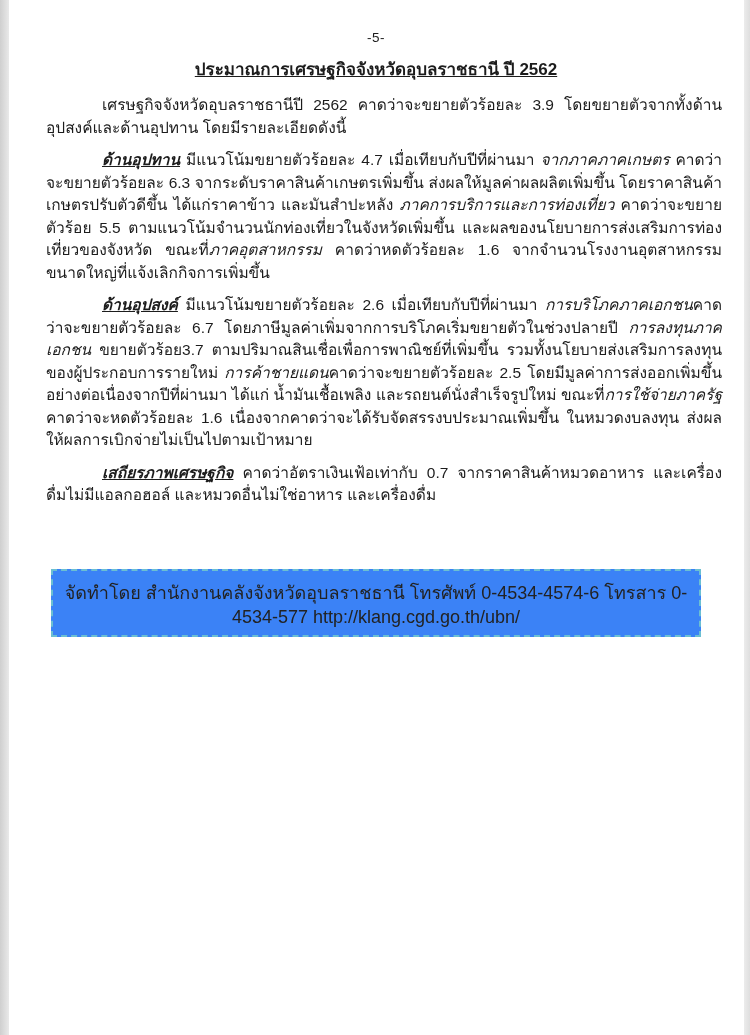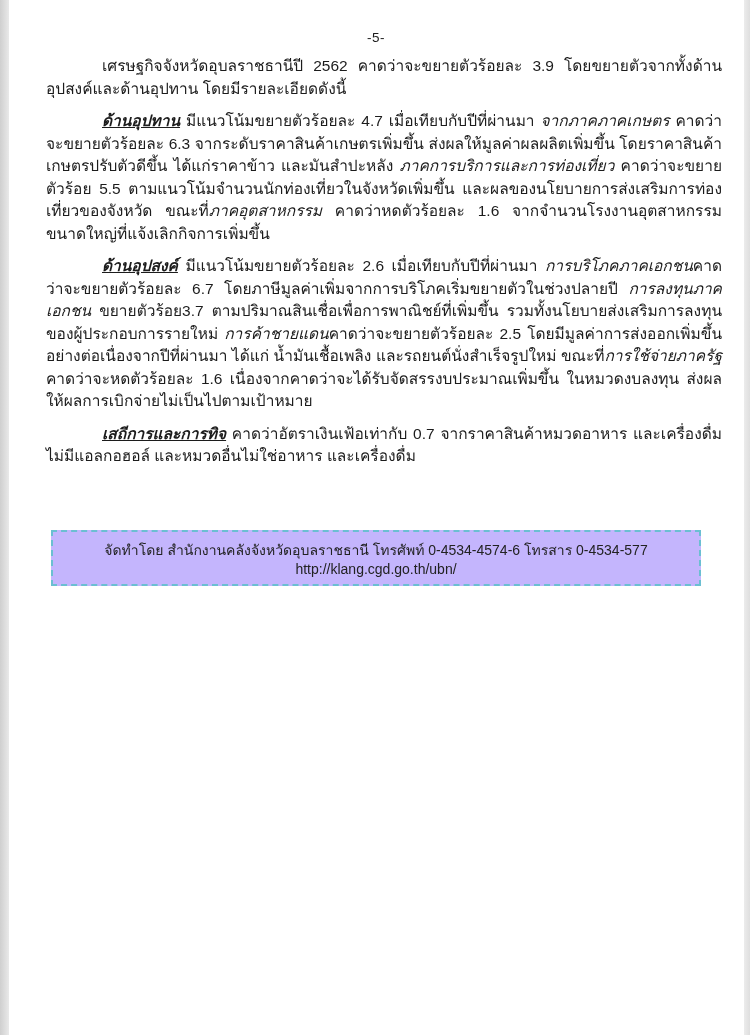--- a/index.html
+++ b/index.html
@@ -61,39 +61,40 @@
     font-weight: 600;
     text-decoration: underline;
   }
   .footer-box {
     width: 650px;
     margin: 62px auto 0 auto;
     border: 2px dashed #6bbfd2;
     padding: 7px 10px;
     box-sizing: border-box;
     text-align: center;
-    font-size: 14px;
+    font-size: 18px;
     color: #222222;
-    background: #c4b5fd;
+    background: #3b82f6;
   }
 </style>
 </head>
 <body>
 
 <div class="page">
   <div class="edge-left"></div>
   <div class="edge-right"></div>
 
   <div class="content">
     <div class="page-number">-5-</div>
+    <div class="doc-title">ประมาณการเศรษฐกิจจังหวัดอุบลราชธานี ปี 2562</div>
 
     <div>
         <p class="para"><span class="run-normal">เศรษฐกิจจังหวัดอุบลราชธานีปี 2562 คาดว่าจะขยายตัวร้อยละ 3.9 โดยขยายตัวจากทั้งด้านอุปสงค์และด้านอุปทาน โดยมีรายละเอียดดังนี้</span></p>
         <p class="para"><span class="run-lead">ด้านอุปทาน</span><span class="run-normal"> มีแนวโน้มขยายตัวร้อยละ 4.7 เมื่อเทียบกับปีที่ผ่านมา </span><span class="run-italic">จากภาคภาคเกษตร</span><span class="run-normal"> คาดว่าจะขยายตัวร้อยละ 6.3 จากระดับราคาสินค้าเกษตรเพิ่มขึ้น ส่งผลให้มูลค่าผลผลิตเพิ่มขึ้น โดยราคาสินค้าเกษตรปรับตัวดีขึ้น ได้แก่ราคาข้าว และมันสำปะหลัง </span><span class="run-italic">ภาคการบริการและการท่องเที่ยว</span><span class="run-normal"> คาดว่าจะขยายตัวร้อย 5.5 ตามแนวโน้มจำนวนนักท่องเที่ยวในจังหวัดเพิ่มขึ้น และผลของนโยบายการส่งเสริมการท่องเที่ยวของจังหวัด ขณะที่</span><span class="run-italic">ภาคอุตสาหกรรม</span><span class="run-normal"> คาดว่าหดตัวร้อยละ 1.6 จากจำนวนโรงงานอุตสาหกรรมขนาดใหญ่ที่แจ้งเลิกกิจการเพิ่มขึ้น</span></p>
         <p class="para"><span class="run-lead">ด้านอุปสงค์</span><span class="run-normal"> มีแนวโน้มขยายตัวร้อยละ 2.6 เมื่อเทียบกับปีที่ผ่านมา </span><span class="run-italic">การบริโภคภาคเอกชน</span><span class="run-normal">คาดว่าจะขยายตัวร้อยละ 6.7 โดยภาษีมูลค่าเพิ่มจากการบริโภคเริ่มขยายตัวในช่วงปลายปี </span><span class="run-italic">การลงทุนภาคเอกชน</span><span class="run-normal"> ขยายตัวร้อย3.7 ตามปริมาณสินเชื่อเพื่อการพาณิชย์ที่เพิ่มขึ้น รวมทั้งนโยบายส่งเสริมการลงทุนของผู้ประกอบการรายใหม่ </span><span class="run-italic">การค้าชายแดน</span><span class="run-normal">คาดว่าจะขยายตัวร้อยละ 2.5 โดยมีมูลค่าการส่งออกเพิ่มขึ้นอย่างต่อเนื่องจากปีที่ผ่านมา ได้แก่ น้ำมันเชื้อเพลิง และรถยนต์นั่งสำเร็จรูปใหม่ ขณะที่</span><span class="run-italic">การใช้จ่ายภาครัฐ</span><span class="run-normal"> คาดว่าจะหดตัวร้อยละ 1.6 เนื่องจากคาดว่าจะได้รับจัดสรรงบประมาณเพิ่มขึ้น ในหมวดงบลงทุน  ส่งผลให้ผลการเบิกจ่ายไม่เป็นไปตามเป้าหมาย</span></p>
-        <p class="para"><span class="run-lead">เสถีการและการทิจ</span><span class="run-normal"> คาดว่าอัตราเงินเฟ้อเท่ากับ 0.7 จากราคาสินค้าหมวดอาหาร และเครื่องดื่มไม่มีแอลกอฮอล์ และหมวดอื่นไม่ใช่อาหาร และเครื่องดื่ม</span></p>
+        <p class="para"><span class="run-lead">เสถียรภาพเศรษฐกิจ</span><span class="run-normal"> คาดว่าอัตราเงินเฟ้อเท่ากับ 0.7 จากราคาสินค้าหมวดอาหาร และเครื่องดื่มไม่มีแอลกอฮอล์ และหมวดอื่นไม่ใช่อาหาร และเครื่องดื่ม</span></p>
       </div>
 
     <div class="footer-box" style="border-color: rgb(107, 191, 210);">
       <span>จัดทำโดย  สำนักงานคลังจังหวัดอุบลราชธานี  โทรศัพท์  0-4534-4574-6 โทรสาร 0-4534-577 http://klang.cgd.go.th/ubn/</span>
     </div>
   </div>
 </div>
 
 </body></html>

